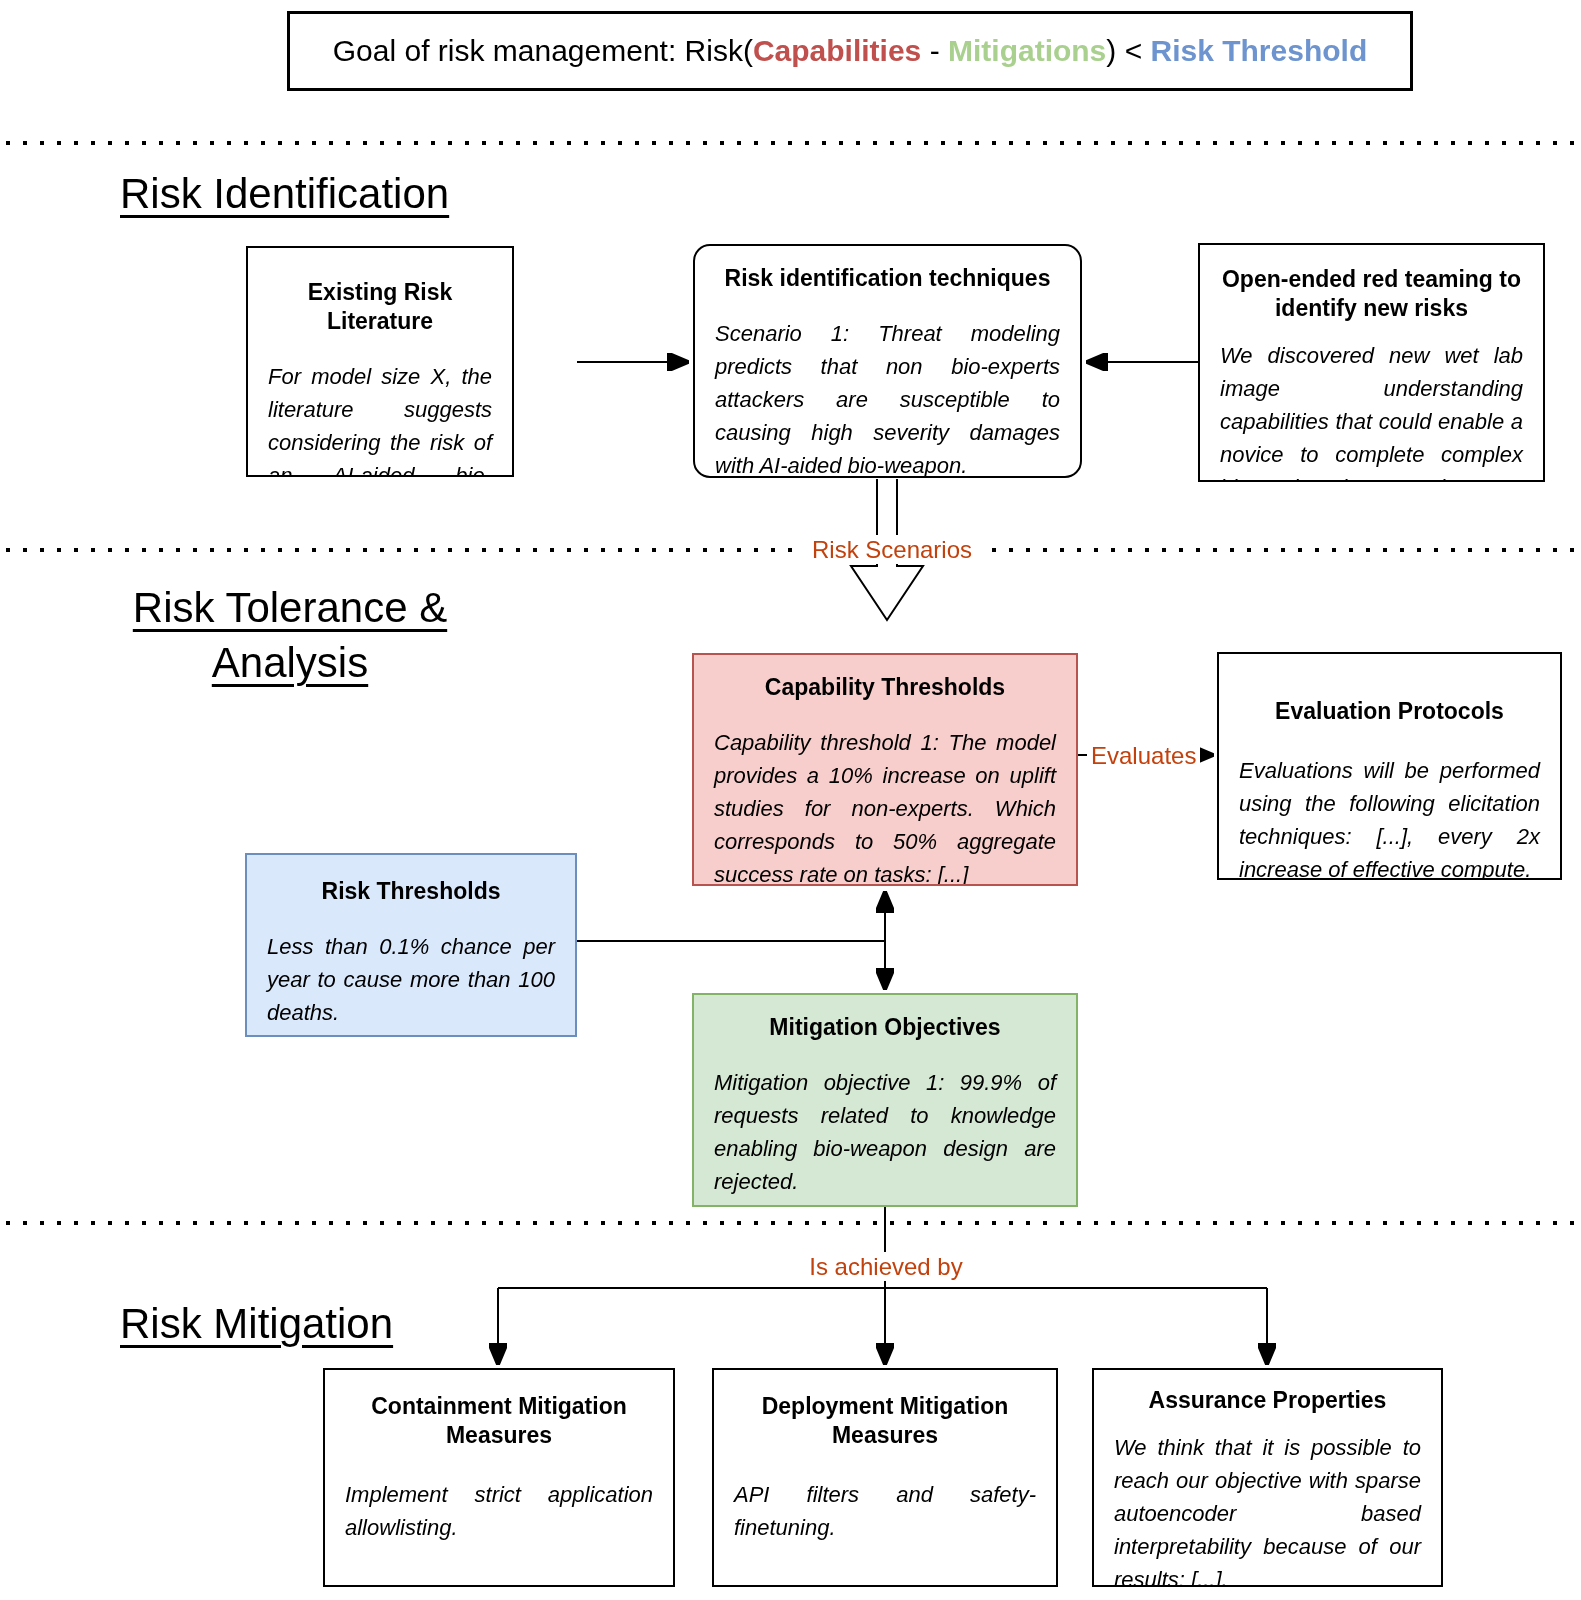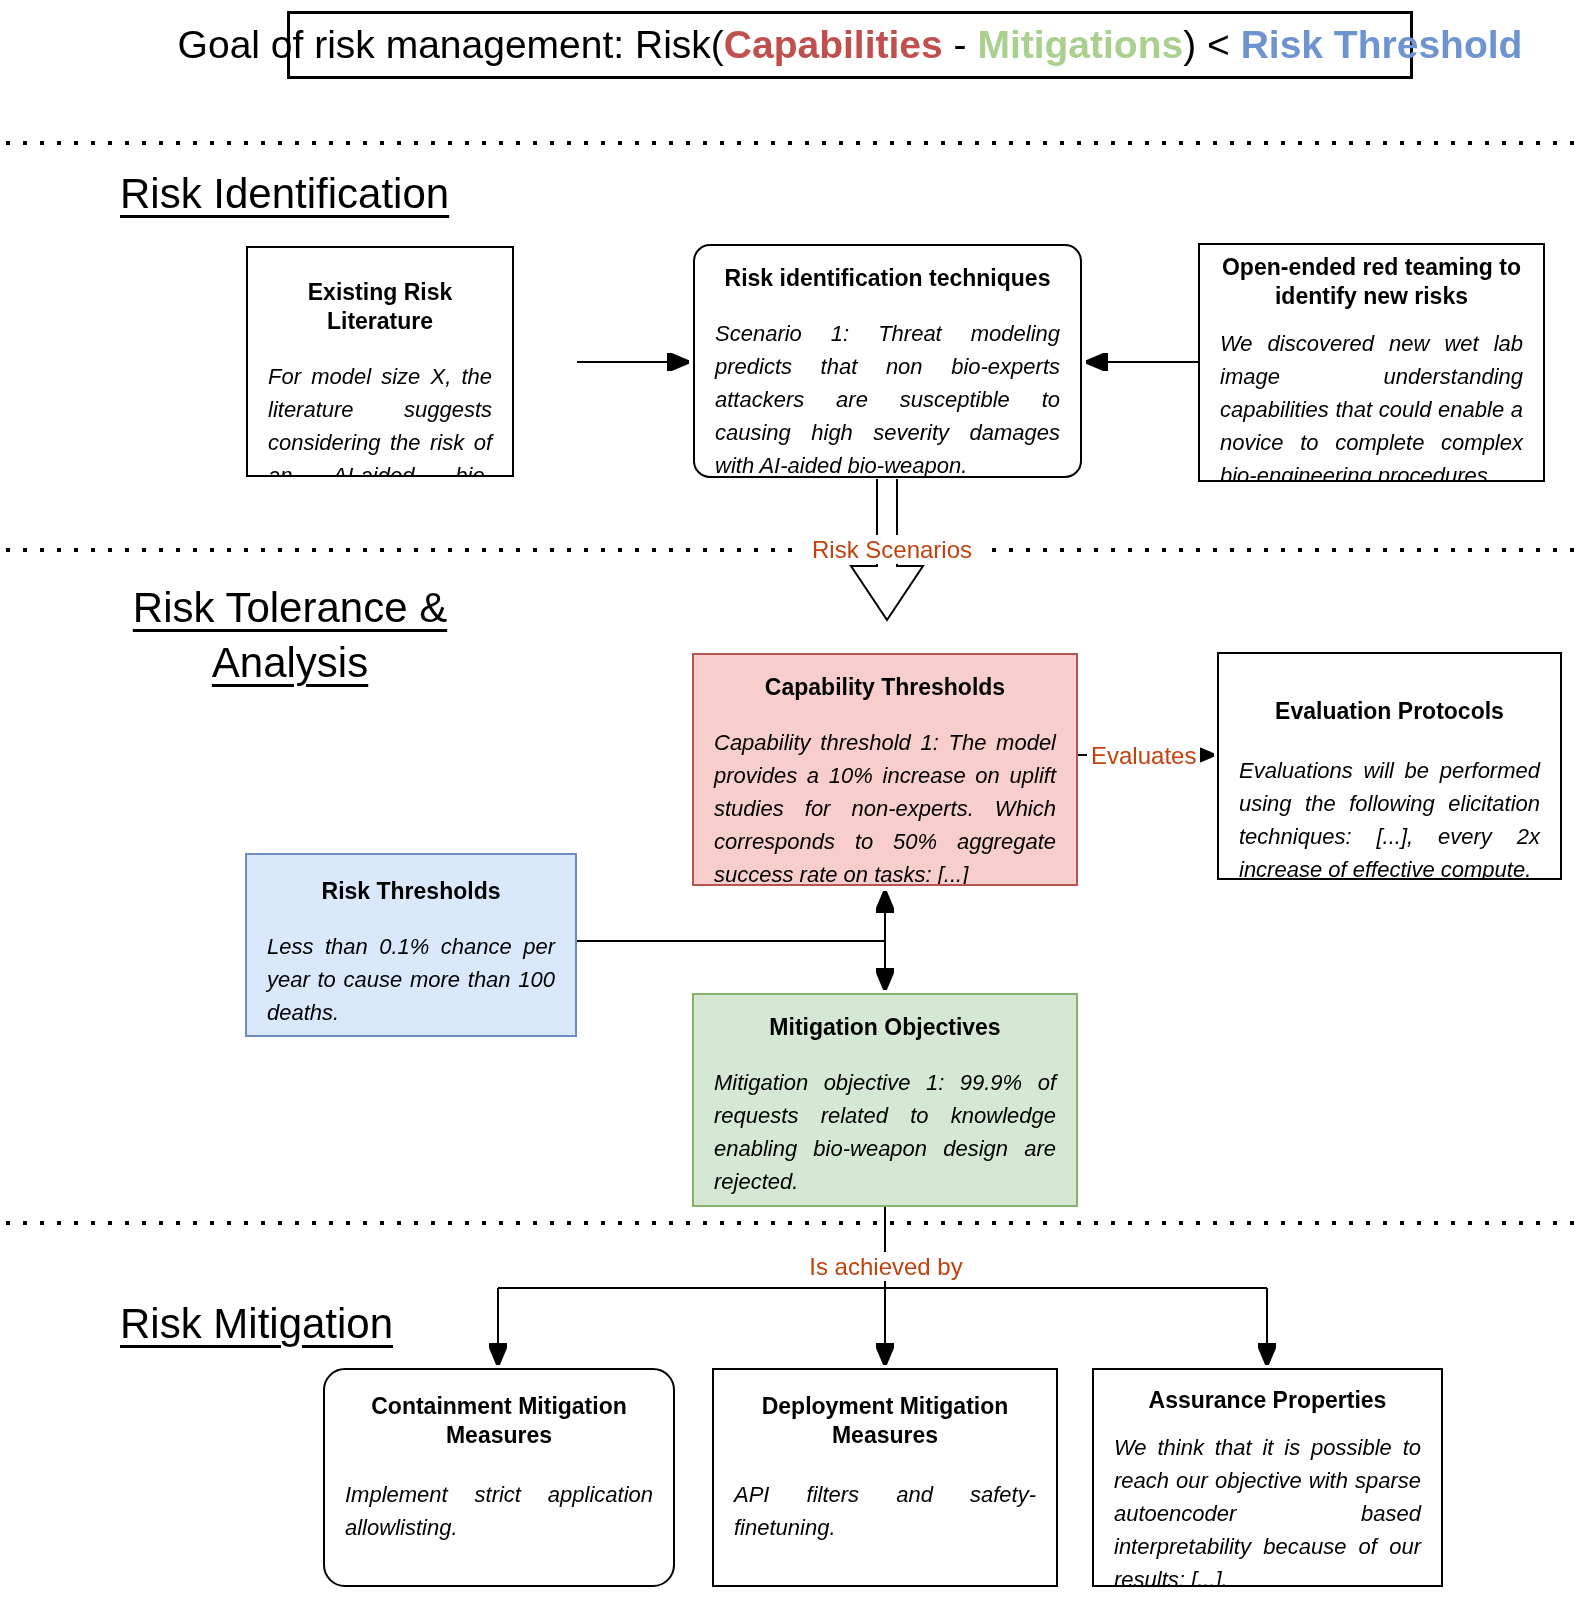--- a/index.html
+++ b/index.html
@@ -2,23 +2,23 @@
 <html><head>
 <meta charset="utf-8">
 <style>
   html,body{margin:0;padding:0;background:#fff;}
   .canvas{position:relative;width:1581px;height:1600px;background:#fff;overflow:hidden;
           font-family:"Liberation Sans",sans-serif;color:#000;}
   svg#connector-layer{position:absolute;left:0;top:0;}
   svg#connector-layer line,svg#connector-layer path{stroke:#000;stroke-width:2;}
 
   
-  #goal-banner{position:absolute;left:287px;top:11px;width:1126px;height:68px;
+  #goal-banner{position:absolute;left:287px;top:11px;width:1126px;height:80px;
     border:3px solid #000;box-sizing:border-box;display:flex;align-items:center;justify-content:center;
-    font-size:39px;white-space:pre;}
+    font-size:30px;white-space:pre;}
   #goal-banner .bold{font-weight:bold;}
 
   
   .dotted{position:absolute;left:6px;width:1569px;height:4px;
     background:repeating-linear-gradient(90deg,#000 0 4px,transparent 4px 17px);}
   #dotted-1{top:141px;}
   #dotted-2{top:548px;}
   #dotted-3{top:1221px;}
 
   
@@ -29,28 +29,28 @@
   #heading-risk-mitigation{left:120px;top:1296px;}
 
   
   .box{position:absolute;background:#fff;border:2px solid #000;box-sizing:border-box;
        padding:18px 20px;overflow:hidden;}
   .box-title{font-weight:bold;font-size:23px;line-height:1.25;text-align:center;margin-bottom:24px;}
   .box-body{font-style:italic;font-size:22px;line-height:1.5;text-align:justify;}
 
   #box-literature{left:246px;top:246px;width:268px;height:231px;padding-top:30px;}
   #box-techniques{left:693px;top:244px;width:389px;height:234px;border-radius:17px;}
-  #box-redteam{left:1198px;top:243px;width:347px;height:239px;padding-top:8px;}
+  #box-redteam{left:1198px;top:243px;width:347px;height:239px;padding-top:20px;}
   #box-redteam .box-title{margin-bottom:16px;}
   #box-capability{left:692px;top:653px;width:386px;height:233px;}
   #box-evalprotocols{left:1217px;top:652px;width:345px;height:228px;padding-top:43px;}
   #box-evalprotocols .box-title{margin-bottom:28px;}
   #box-riskthresholds{left:245px;top:853px;width:332px;height:184px;padding-top:22px;}
   #box-mitigationobjectives{left:692px;top:993px;width:386px;height:214px;}
-  #box-containment{left:323px;top:1368px;width:352px;height:219px;padding-top:22px;border-radius:22px;}
+  #box-containment{left:323px;top:1368px;width:352px;height:219px;padding-top:22px;}
   #box-containment .box-title{margin-bottom:28px;}
   #box-deployment{left:712px;top:1368px;width:346px;height:219px;padding-top:22px;}
   #box-deployment .box-title{margin-bottom:28px;}
   #box-assurance{left:1092px;top:1368px;width:351px;height:219px;padding-top:16px;}
   #box-assurance .box-title{margin-bottom:16px;}
 
   
   .connector-label{position:absolute;background:#fff;font-size:24px;line-height:29px;
     color:#c2410c;text-align:center;padding:0 4px;}
   #label-risk-scenarios{left:805px;top:535px;width:166px;}

